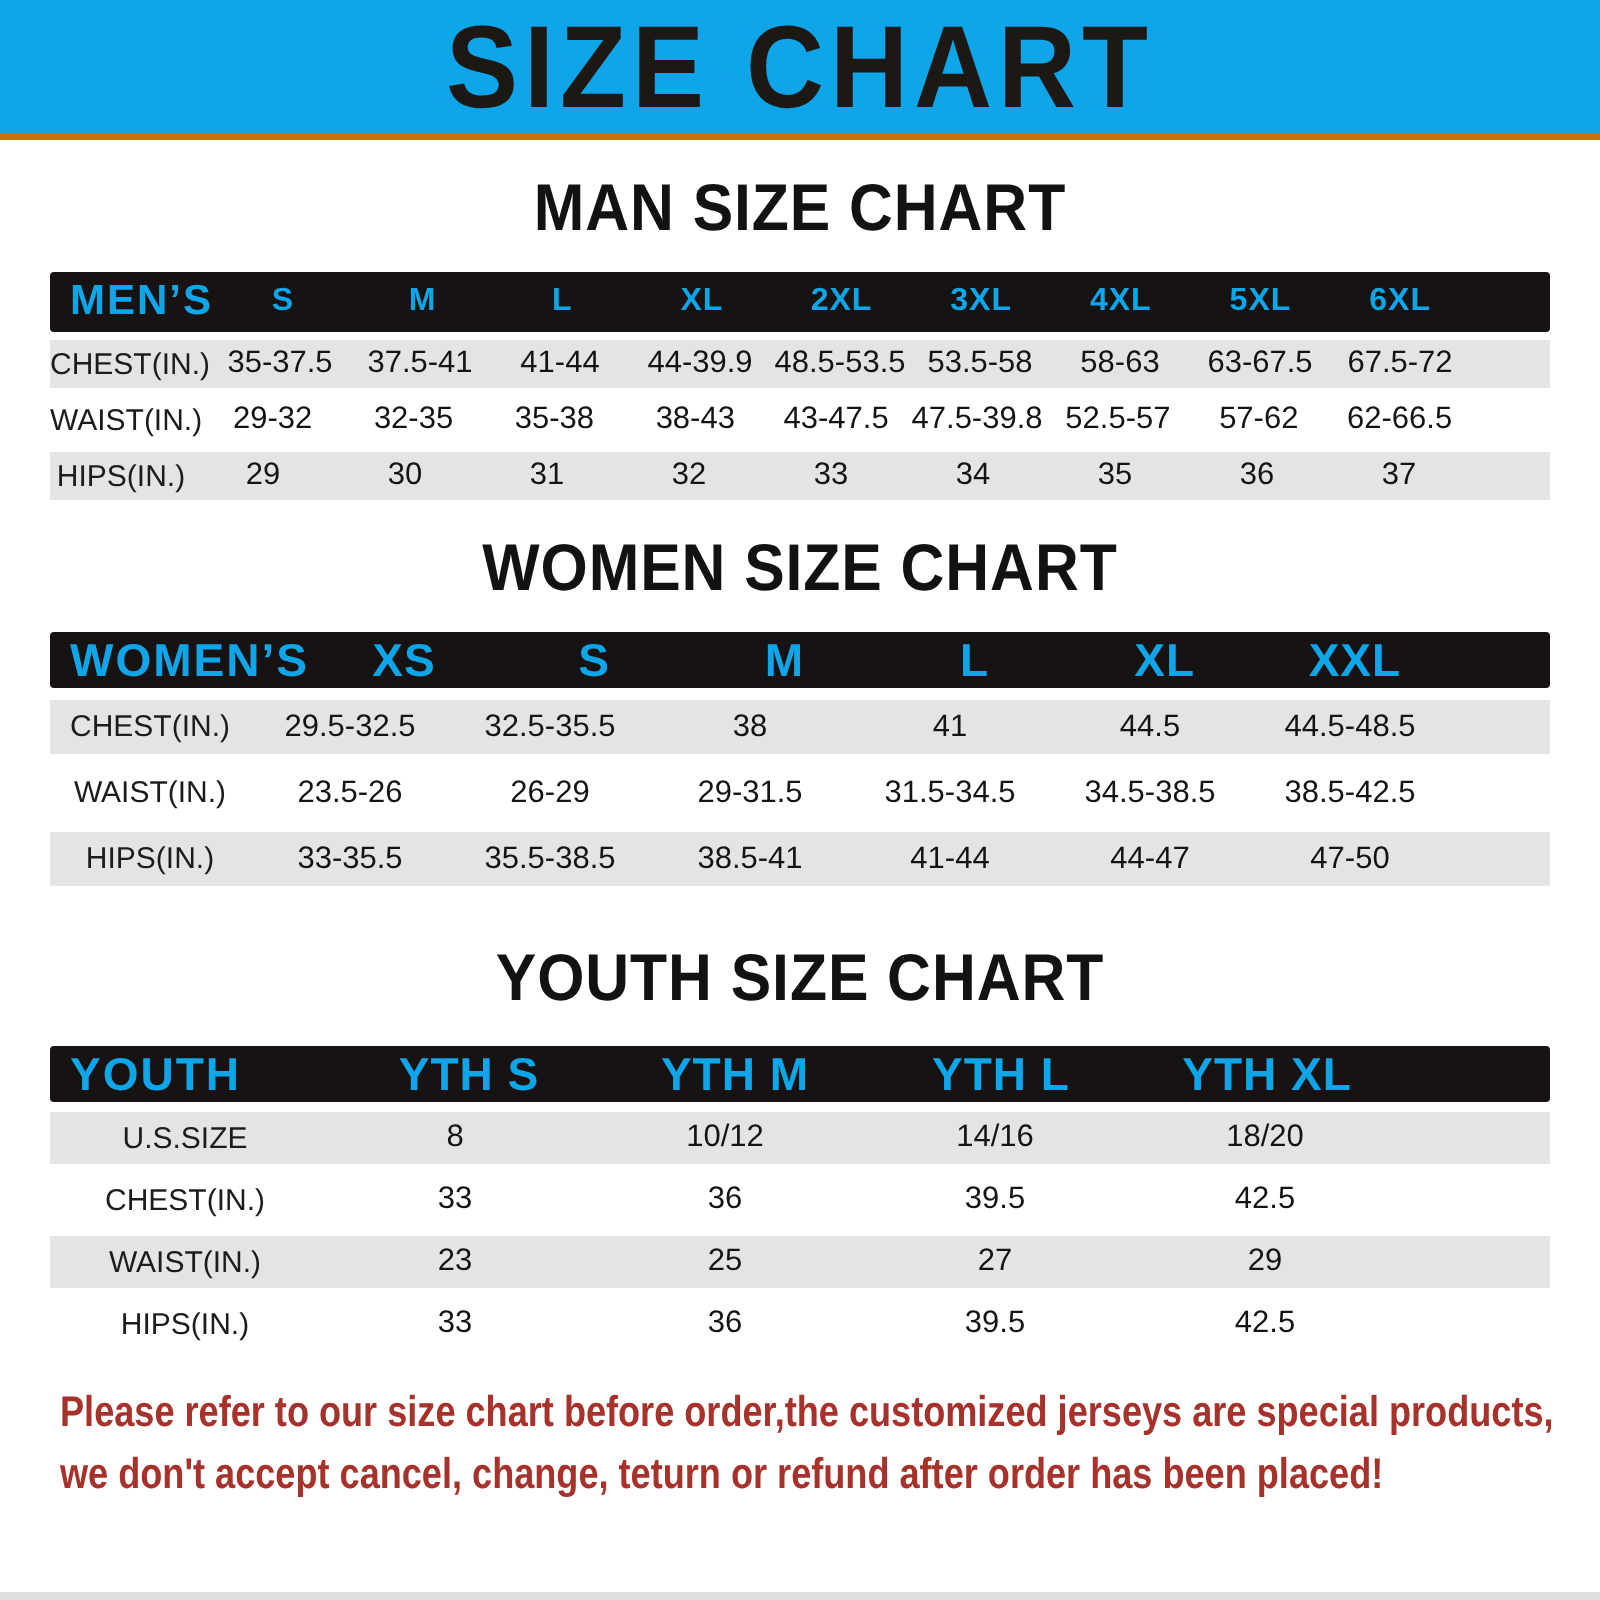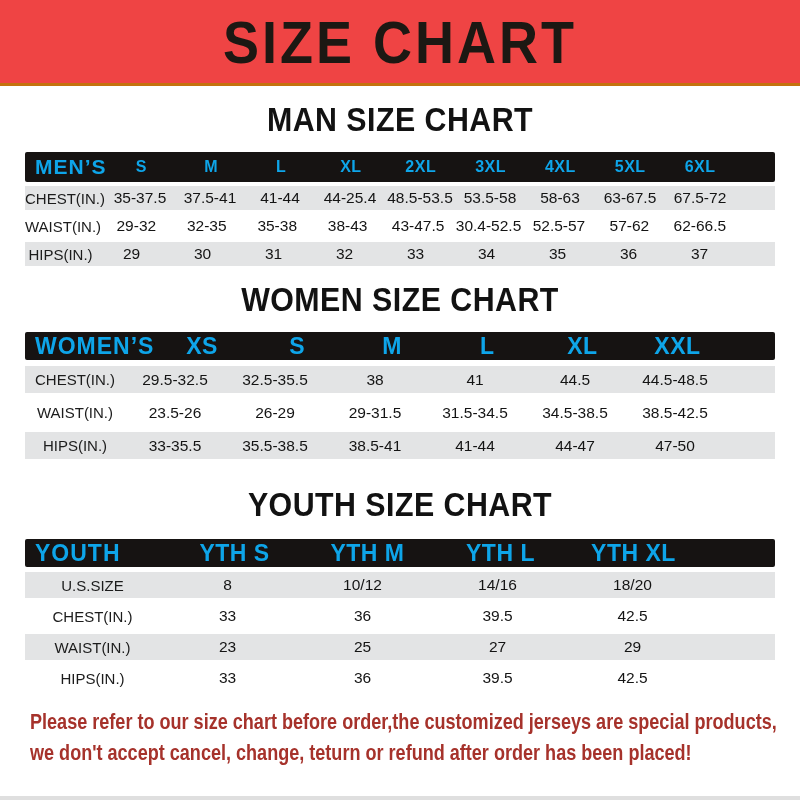--- a/index.html
+++ b/index.html
@@ -8,22 +8,22 @@
     width: 800px; height: 800px;
     background: #ffffff;
     font-family: "Liberation Sans", sans-serif;
     color: #1a1a1a;
     overflow: hidden;
     position: relative;
   }
 
   
   .banner {
-    height: 86px;
-    background: #ef4444;
+    height: 70px;
+    background: #0ea5e9;
     border-bottom: 3px solid #C4720E;
     display: flex; align-items: center; justify-content: center;
   }
   .banner h1 {
     margin: 0;
     font-size: 54px;
     font-weight: 800;
     letter-spacing: 3px;
     color: #1c1813;
     transform: scaleY(1.08);
@@ -123,36 +123,36 @@
       <div class="th">4XL</div>
       <div class="th">5XL</div>
       <div class="th">6XL</div>
       <div class="sp sp-m"></div>
     </div>
     <div class="tr gray">
       <div class="td first">CHEST(IN.)</div>
       <div class="td">35-37.5</div>
       <div class="td">37.5-41</div>
       <div class="td">41-44</div>
-      <div class="td">44-25.4</div>
+      <div class="td">44-39.9</div>
       <div class="td">48.5-53.5</div>
       <div class="td">53.5-58</div>
       <div class="td">58-63</div>
       <div class="td">63-67.5</div>
       <div class="td">67.5-72</div>
       <div class="sp sp-m"></div>
     </div>
     <div class="tr white">
       <div class="td first">WAIST(IN.)</div>
       <div class="td">29-32</div>
       <div class="td">32-35</div>
       <div class="td">35-38</div>
       <div class="td">38-43</div>
       <div class="td">43-47.5</div>
-      <div class="td">30.4-52.5</div>
+      <div class="td">47.5-39.8</div>
       <div class="td">52.5-57</div>
       <div class="td">57-62</div>
       <div class="td">62-66.5</div>
       <div class="sp sp-m"></div>
     </div>
     <div class="tr gray">
       <div class="td first">HIPS(IN.)</div>
       <div class="td">29</div>
       <div class="td">30</div>
       <div class="td">31</div>

